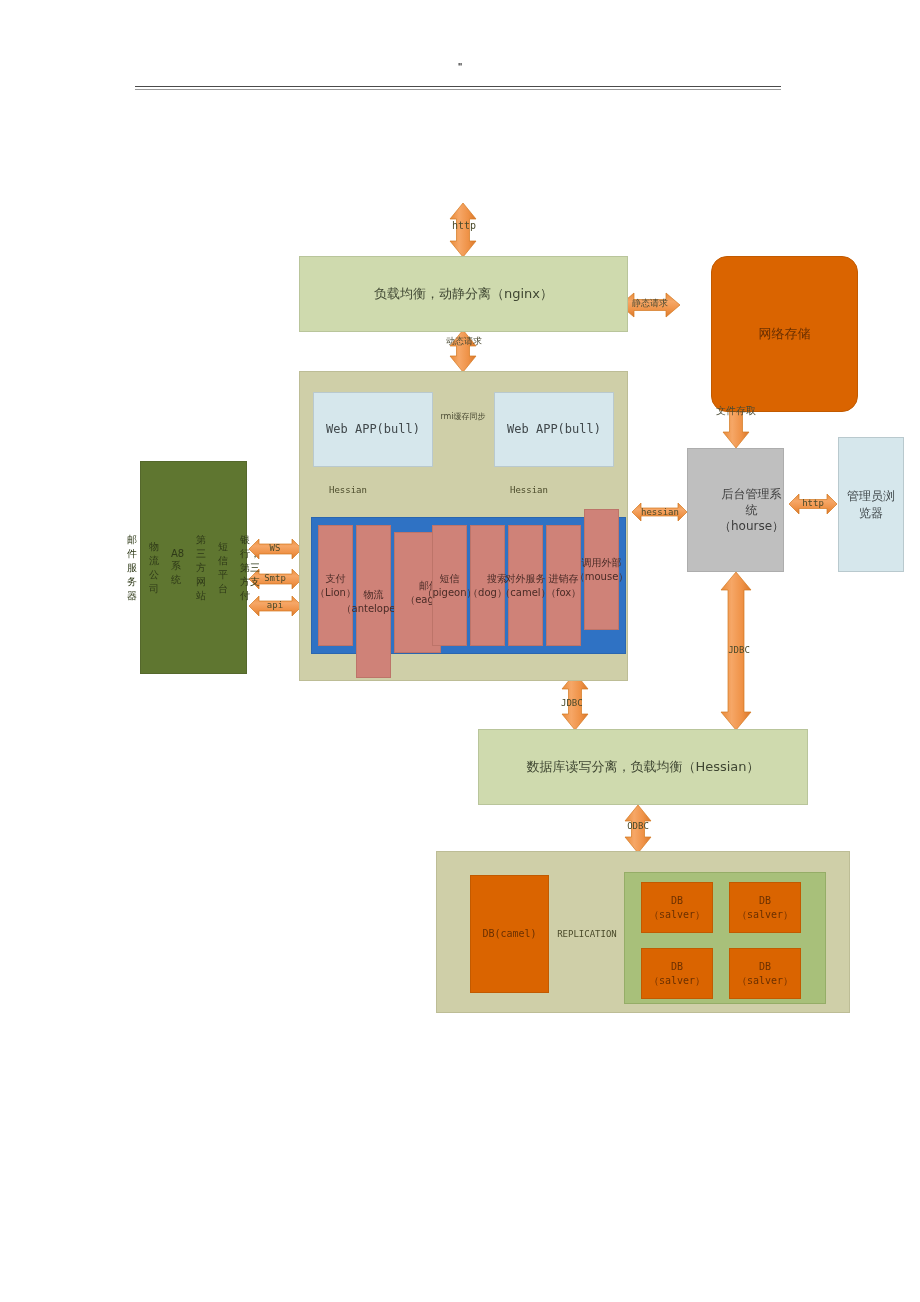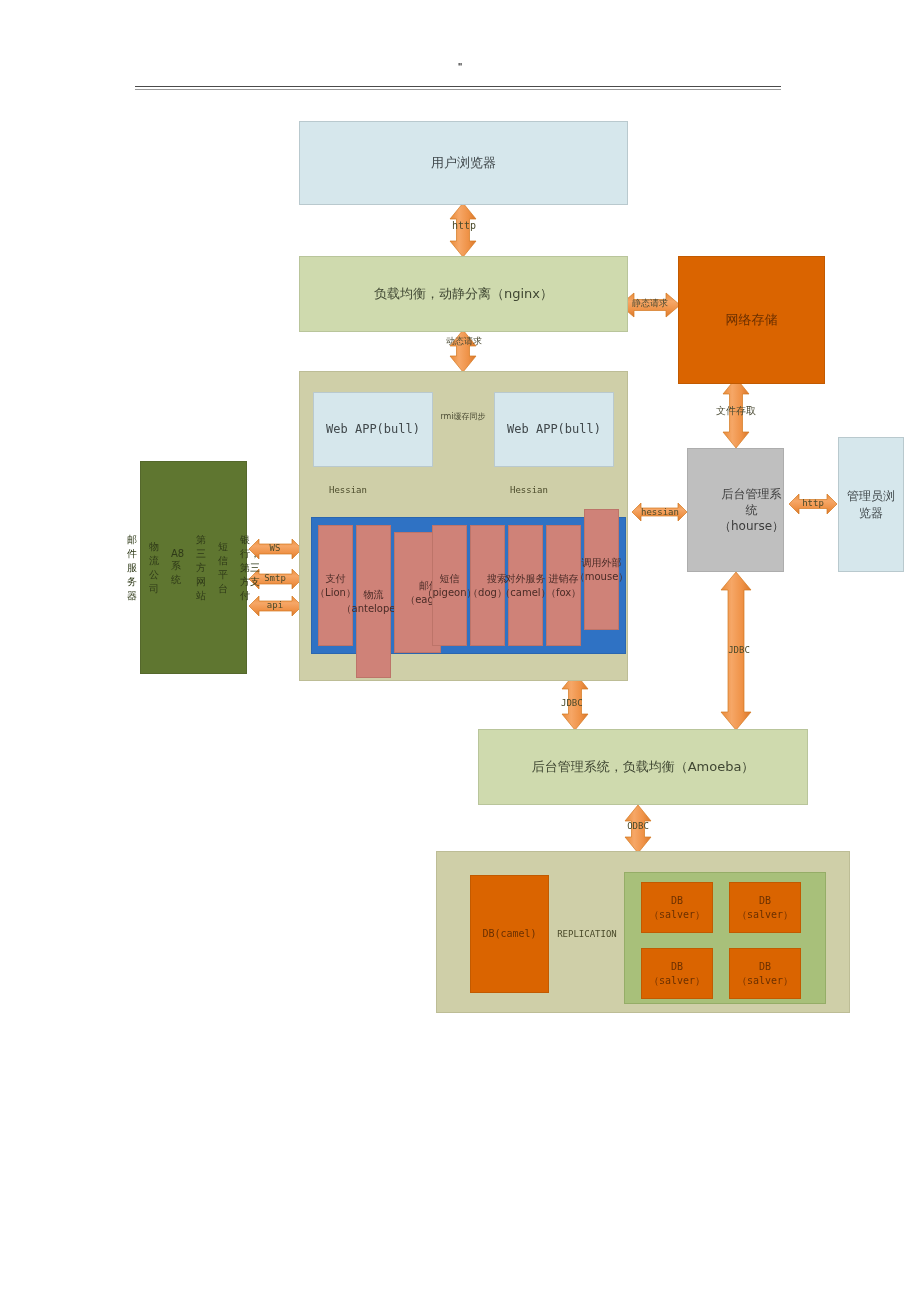--- a/index.html
+++ b/index.html
@@ -108,29 +108,26 @@
 
     <polygon points="575,673 588,689 581.5,689 581.5,714 588,714 575,730 562,714 568.5,714 568.5,689 562,689" fill="url(#gv)" stroke="#d2781f" stroke-width="0.7"></polygon>
 
     <polygon points="736,572 751,590 744,590 744,712 751,712 736,730 721,712 728,712 728,590 721,590" fill="url(#gv)" stroke="#d2781f" stroke-width="0.7"></polygon>
 
     <polygon points="638,805 651,821 644.5,821 644.5,837 651,837 638,853 625,837 631.5,837 631.5,821 625,821" fill="url(#gv)" stroke="#d2781f" stroke-width="0.7"></polygon>
 
     <polygon points="549,935 559,924 559,930 614,930 614,924 624,935 614,946 614,940 559,940 559,946" fill="url(#gh)" stroke="#d2781f" stroke-width="0.7"></polygon>
   </svg>
 
-  <div class="abs box box-blue t-cn f13" style="left:299px;top:121px;width:329px;height:84px;">
-    <span>用户浏览器</span>
-  </div>
 
   <div class="abs box box-green t-cn f13" style="left:299px;top:256px;width:329px;height:76px;">
     <span>负载均衡，动静分离（nginx）</span>
   </div>
 
-  <div class="abs box box-orange t-cn f13" style="left:678px;top:256px;width:147px;height:128px;">
+  <div class="abs box box-orange t-cn f13" style="left:711px;top:256px;width:147px;height:156px;border-radius:16px;">
     <span>网络存储</span>
   </div>
 
   <div class="abs box-khaki" style="left:299px;top:371px;width:329px;height:310px;"></div>
 
   <div class="abs box box-blue f12" style="left:313px;top:392px;width:120px;height:75px;font-family:'DejaVu Sans Mono','Liberation Mono',monospace;">
     <span>Web APP(bull)</span>
   </div>
 
   <div class="abs box box-blue f12" style="left:494px;top:392px;width:120px;height:75px;font-family:'DejaVu Sans Mono','Liberation Mono',monospace;">
@@ -186,21 +183,21 @@
       <span>后台管理系统</span><br>
       <span>（hourse）</span>
     </div>
   </div>
 
   <div class="abs box box-blue t-cn f12" style="left:838px;top:437px;width:66px;height:135px;padding:4px 4px;">
     <span>管理员浏览器</span>
   </div>
 
   <div class="abs box box-green t-cn f13" style="left:478px;top:729px;width:330px;height:76px;">
-    <span>后台管理系统，负载均衡（Amoeba）</span>
+    <span>数据库读写分离，负载均衡（Hessian）</span>
   </div>
 
   <div class="abs box-khaki" style="left:436px;top:851px;width:414px;height:162px;"></div>
 
   <div class="abs box box-orange f10" style="left:470px;top:875px;width:79px;height:118px;font-family:'DejaVu Sans Mono','Liberation Mono',monospace;">
     <span>DB(camel)</span>
   </div>
 
   <div class="abs box-slavegrp" style="left:624px;top:872px;width:202px;height:132px;"></div>
 

